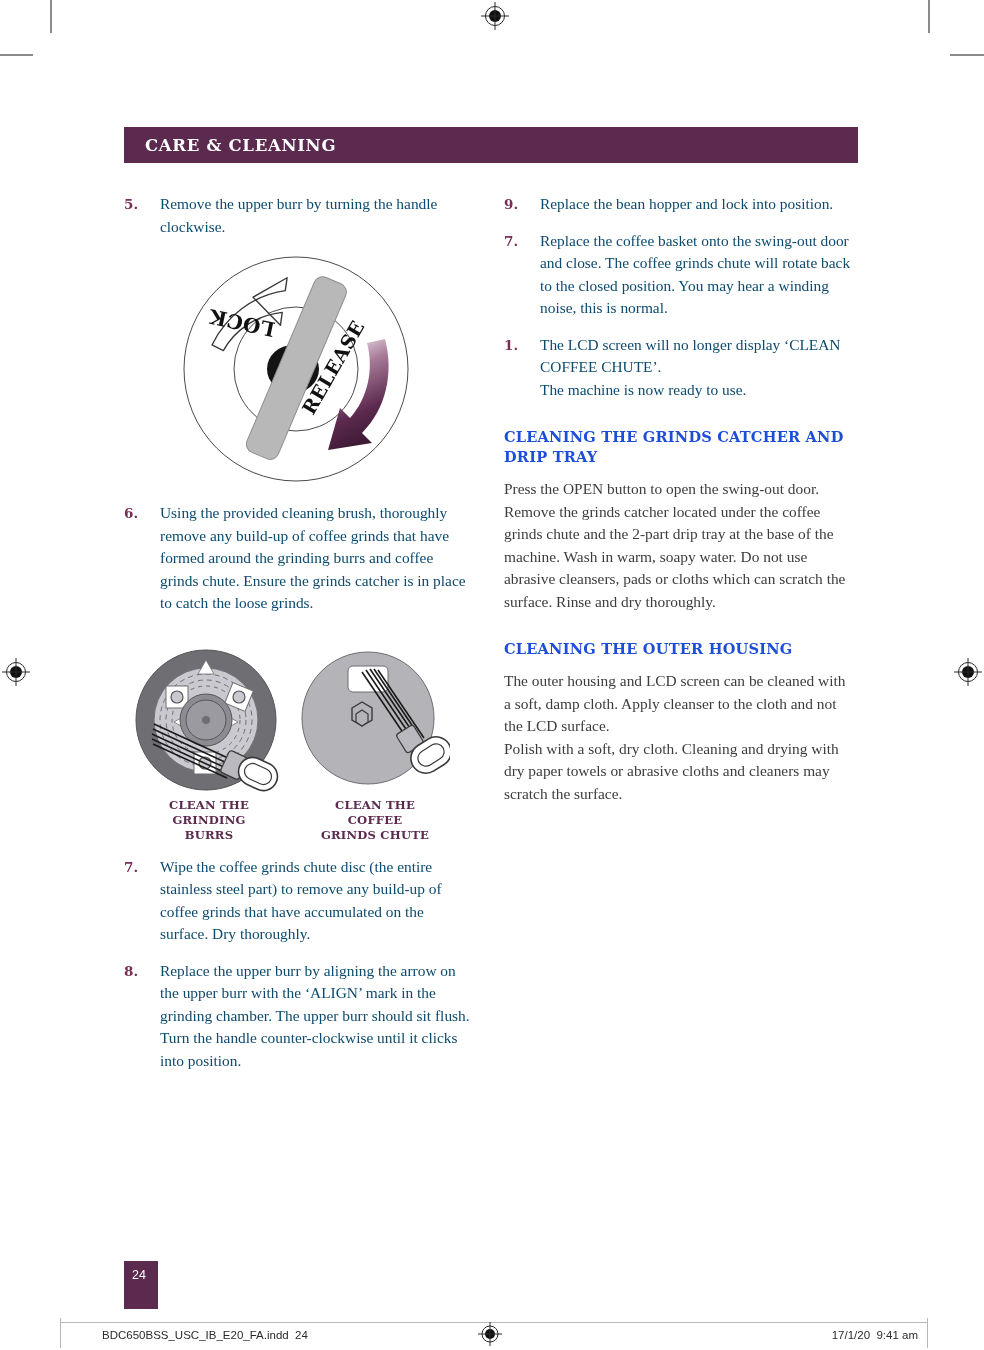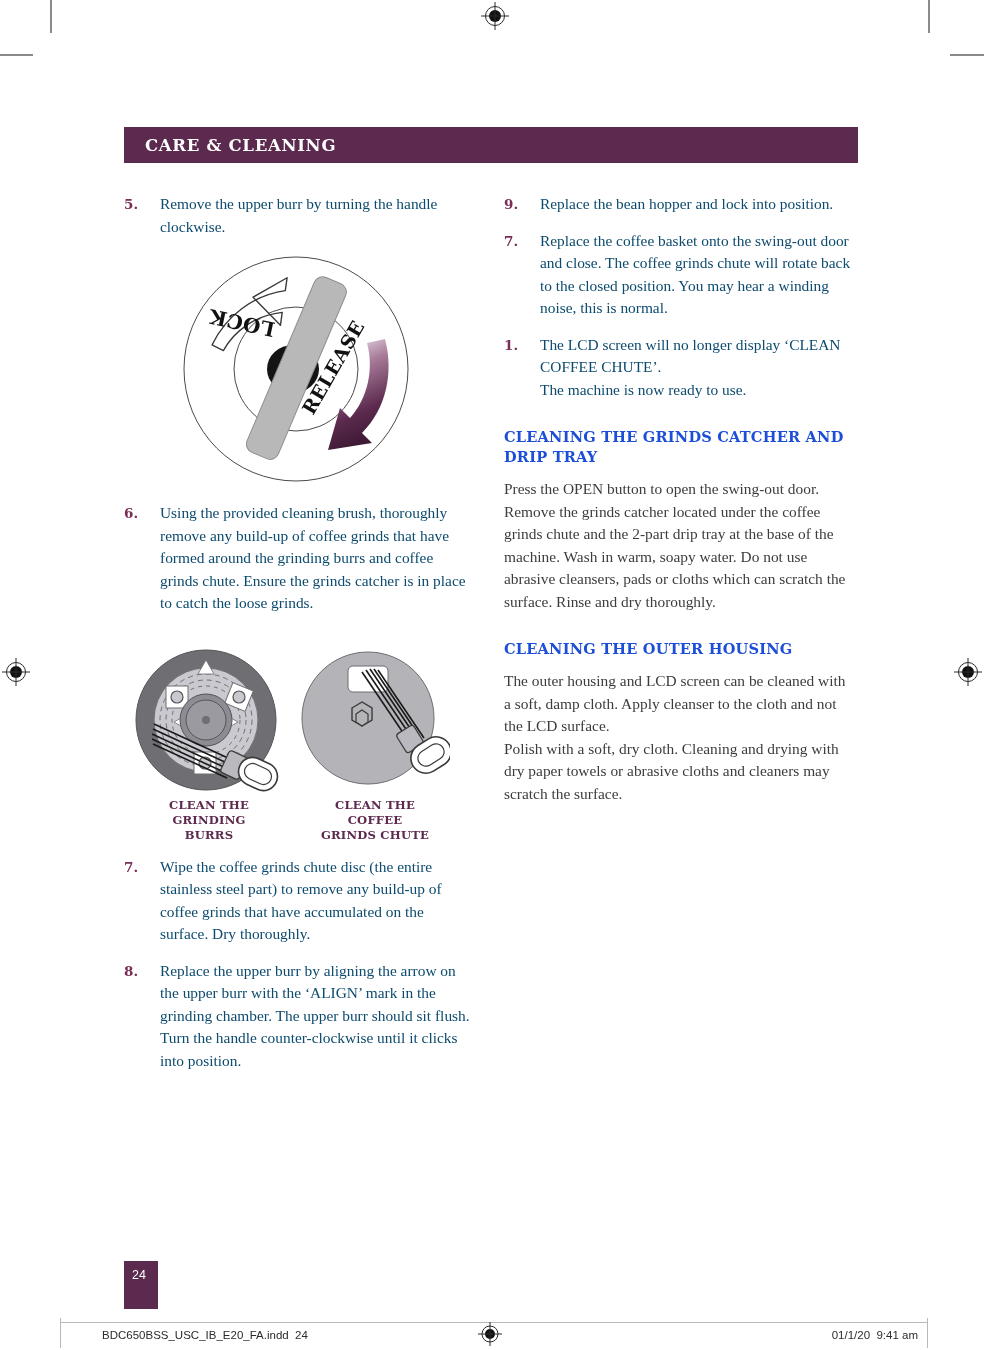--- a/index.html
+++ b/index.html
@@ -415,16 +415,16 @@
   <div class="footer-reg">
     <svg width="24" height="24" viewBox="0 0 24 24">
       <circle cx="12" cy="12" r="8" fill="none" stroke="#2b2b2b" stroke-width="1"></circle>
       <circle cx="12" cy="12" r="5" fill="#111111"></circle>
       <line x1="12" y1="0" x2="12" y2="24" stroke="#2b2b2b" stroke-width="1"></line>
       <line x1="0" y1="12" x2="24" y2="12" stroke="#2b2b2b" stroke-width="1"></line>
     </svg>
   </div>
 
   <div class="footer-text footer-right">
-    <span>01/1/20</span>&nbsp;&nbsp;<span>9:41 am</span>
+    <span>17/1/20</span>&nbsp;&nbsp;<span>9:41 am</span>
   </div>
 
 </div>
 
 </body></html>

